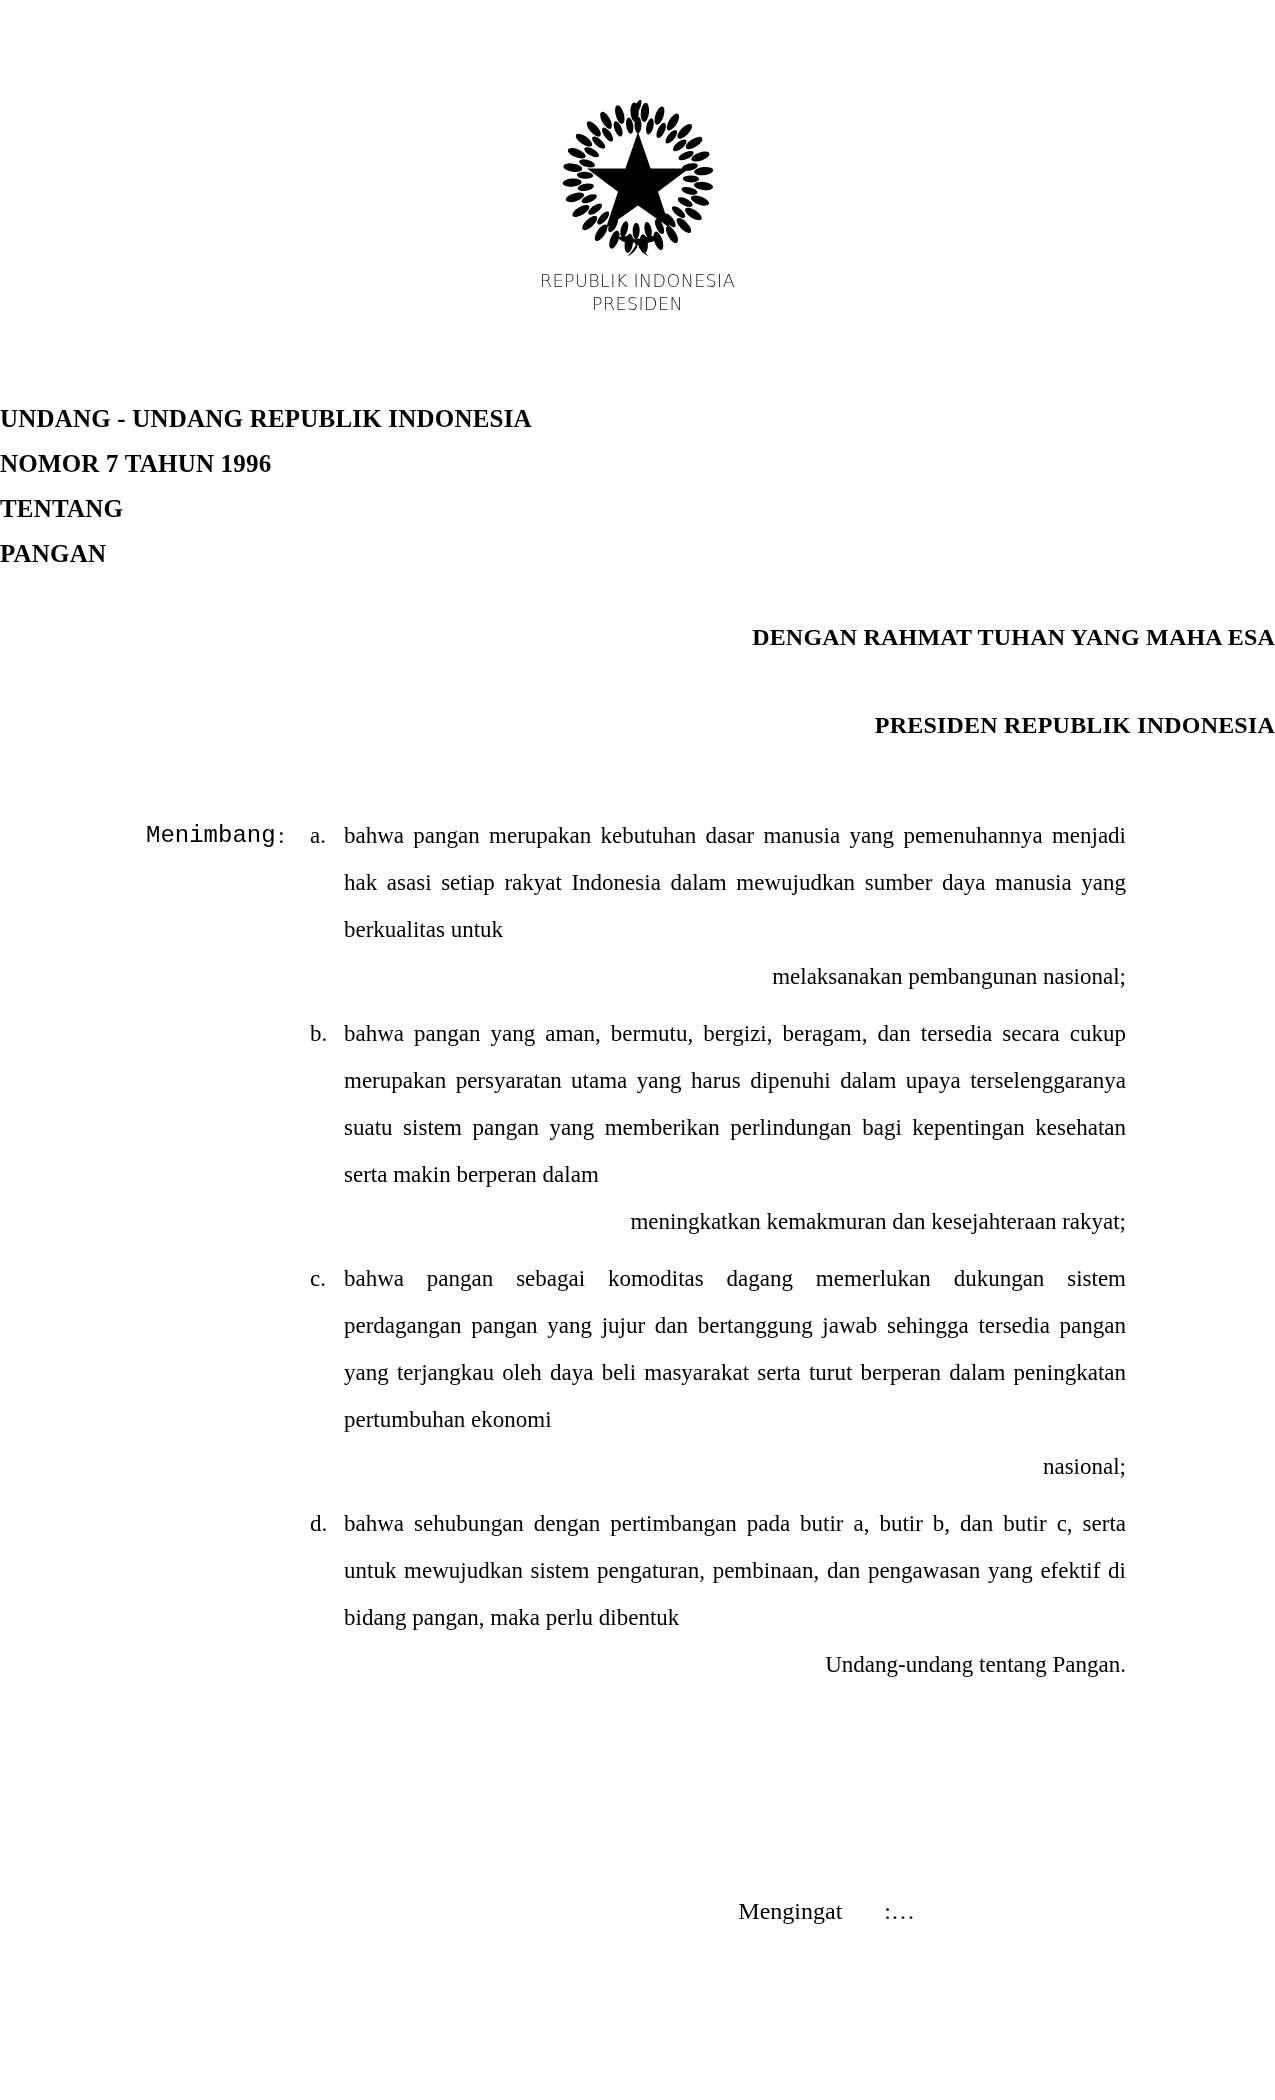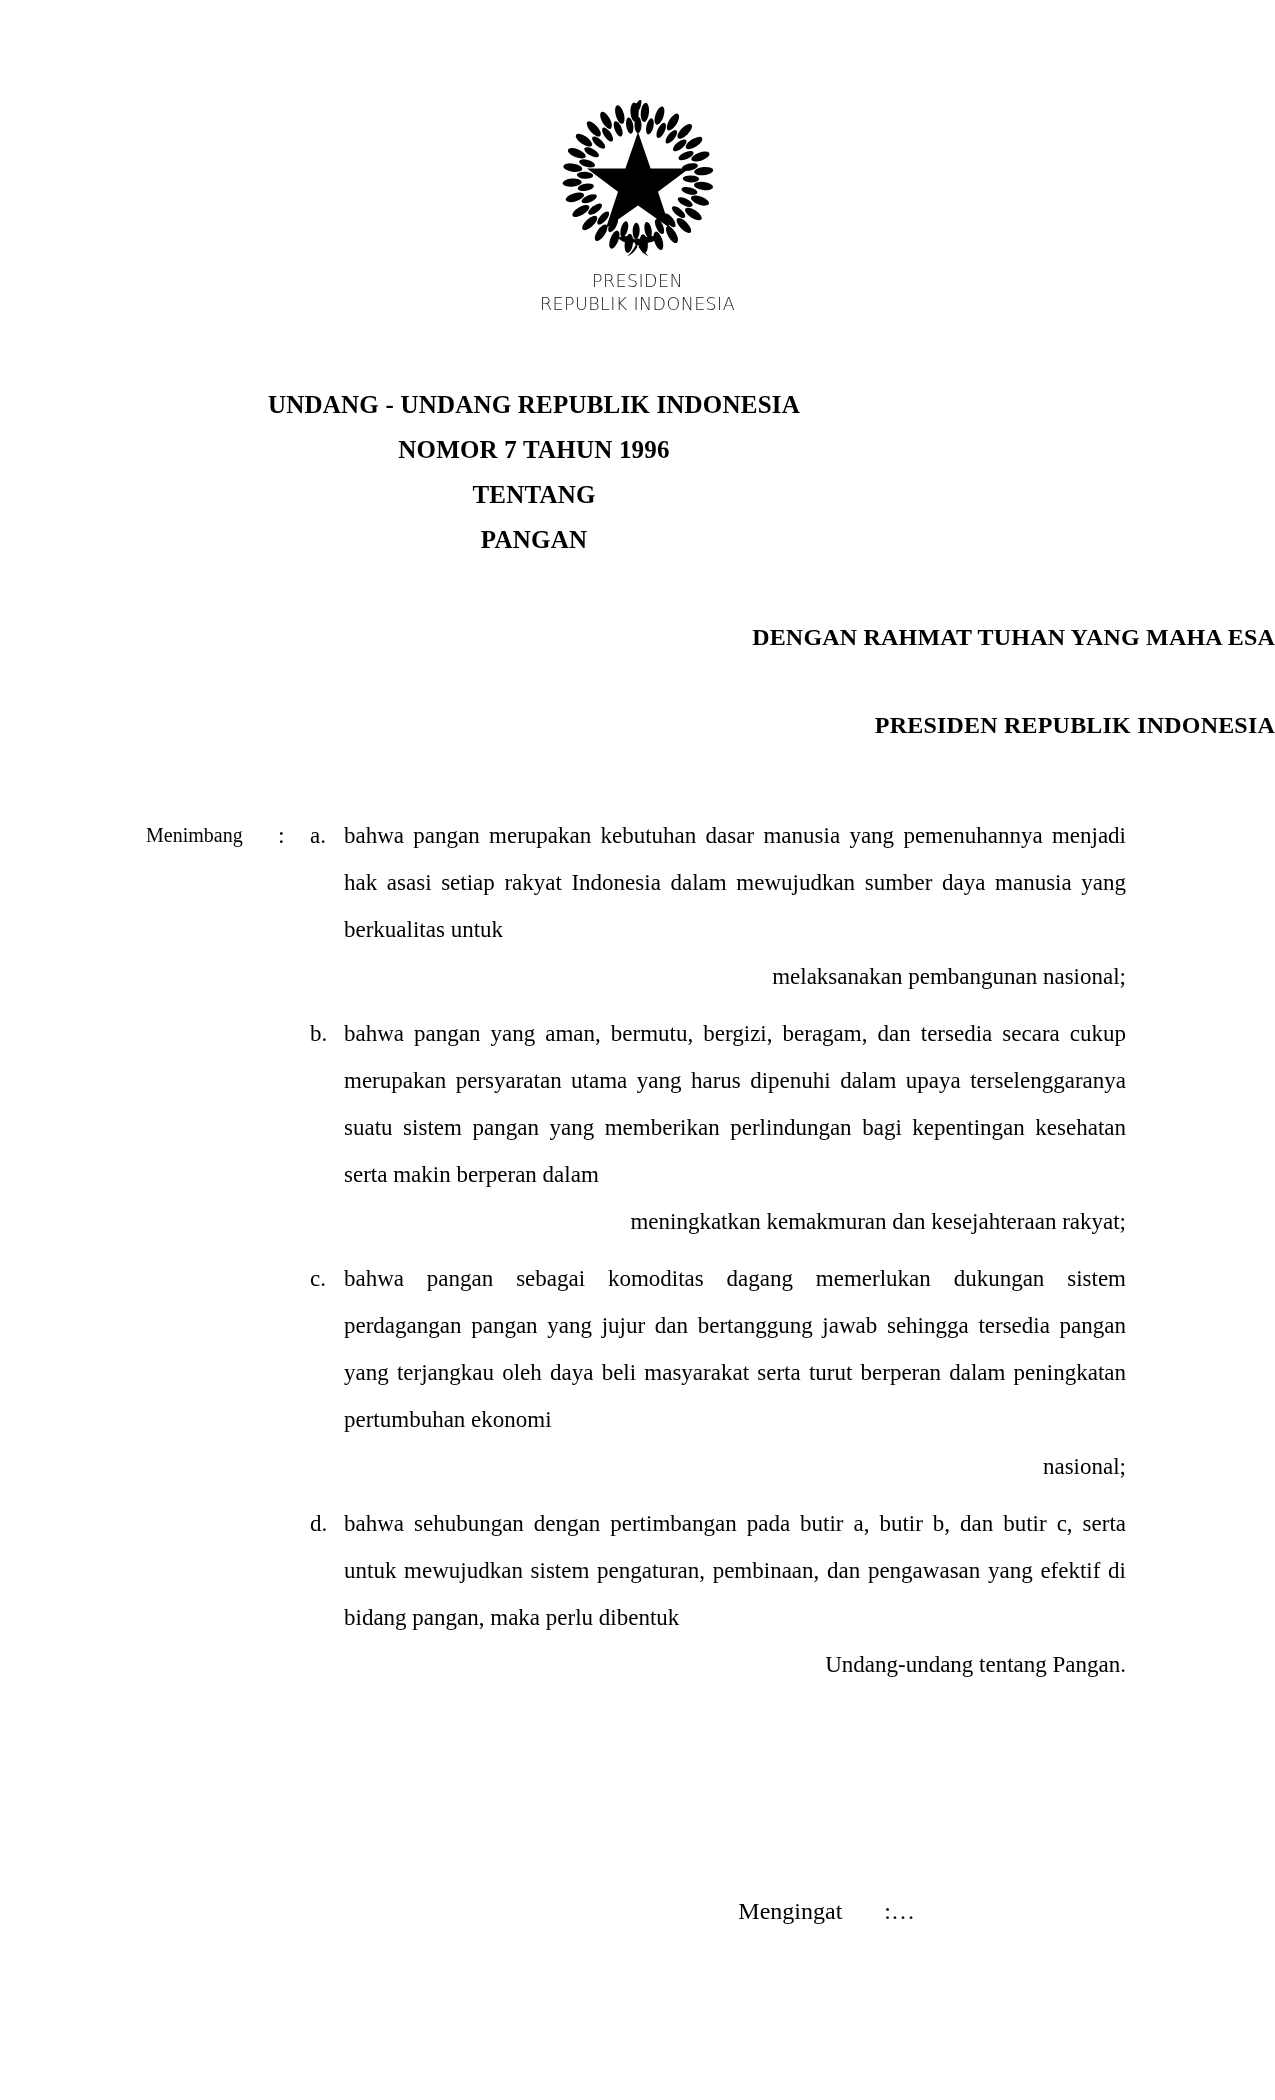--- a/index.html
+++ b/index.html
@@ -48,23 +48,22 @@
     font-weight: 300;
     line-height: 1.32;
     letter-spacing: 0.4px;
     color: #1b1b1b;
   }
 
   
   .title-block {
     position: absolute;
     left: 0;
-    top: 382px;
+    top: 396px;
     width: 1068px;
-    text-align: center;
   }
   .title-line {
     font-family: "Liberation Serif", "DejaVu Serif", serif;
     font-weight: bold;
     font-size: 25px;
     letter-spacing: 0.2px;
     line-height: 45px;
     color: #000;
   }
 
@@ -89,23 +88,23 @@
     top: 812px;
     width: 980px;
   }
   .consider-row {
     display: flex;
     align-items: flex-start;
   }
   .consider-label {
     flex: 0 0 auto;
     width: 132px;
-    font-size: 20px;
+    font-size: 24px;
     line-height: 47px;
-    font-family: Liberation Serif, serif;
+    font-family: Liberation Mono, monospace;
     white-space: nowrap;
   }
   .consider-colon {
     flex: 0 0 auto;
     width: 32px;
     font-size: 24px;
     line-height: 47px;
     font-family: "Liberation Serif", "DejaVu Serif", serif;
   }
   .consider-items {
@@ -365,22 +364,22 @@
               <path d="M-1.6,4 q-5,9 -9,12 q5,-1 10,-9 z"></path>
               <path d="M1.6,4 q5,9 9,12 q-5,-1 -10,-9 z"></path>
             </g>
           </g>
 
           <path d="M0,-46 L12.6,-9.5 L51,-9.5 L20,13.8 L32,50 L0,27.5 L-32,50 L-20,13.8 L-51,-9.5 L-12.6,-9.5 Z"></path>
         </g>
       </svg>
     </div>
     <div class="emblem-caption">
+      <div>REPUBLIK INDONESIA</div>
       <div>PRESIDEN</div>
-      <div>REPUBLIK INDONESIA</div>
     </div>
   </div>
 
   <div class="title-block">
     <div class="title-line">UNDANG - UNDANG REPUBLIK INDONESIA</div>
     <div class="title-line">NOMOR 7 TAHUN 1996</div>
     <div class="title-line">TENTANG</div>
     <div class="title-line">PANGAN</div>
   </div>
 

